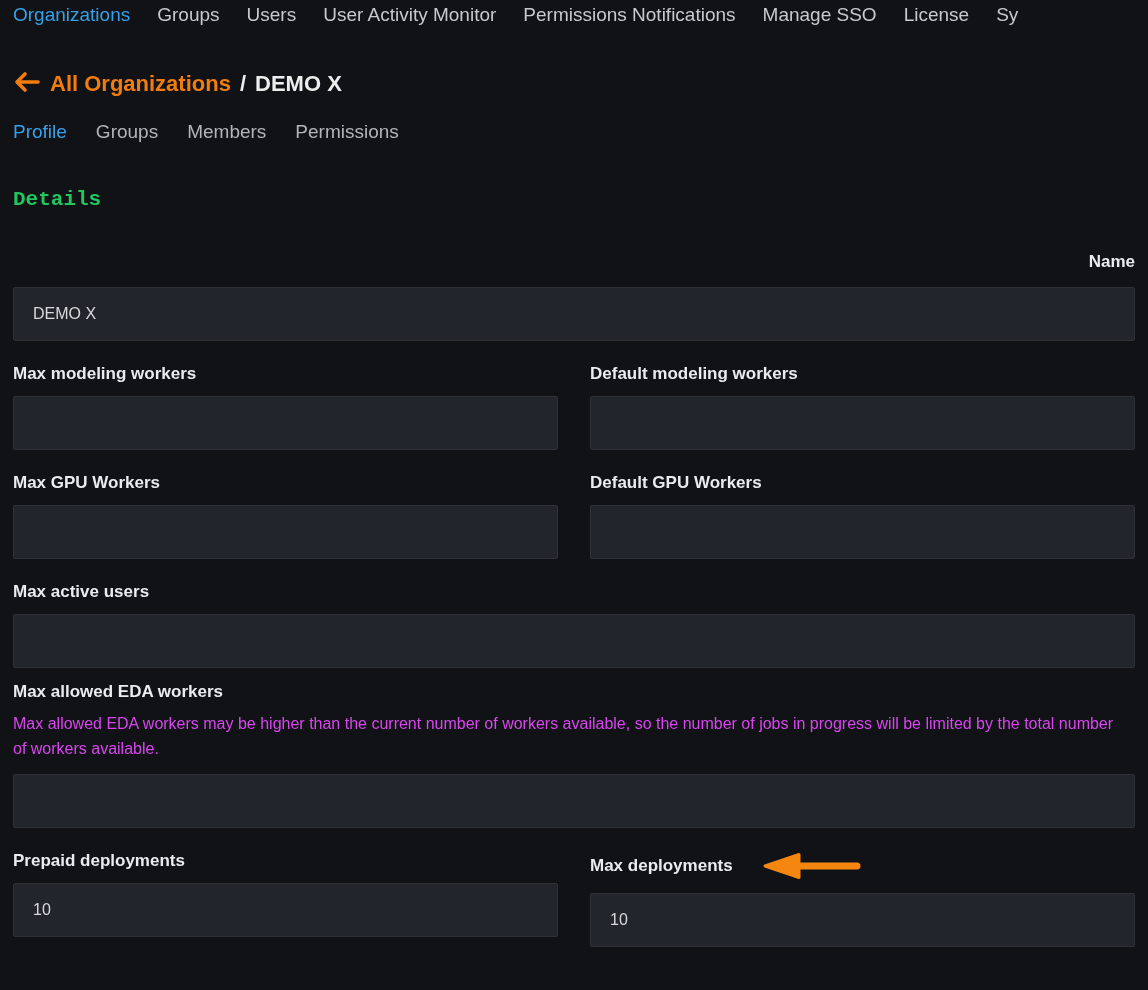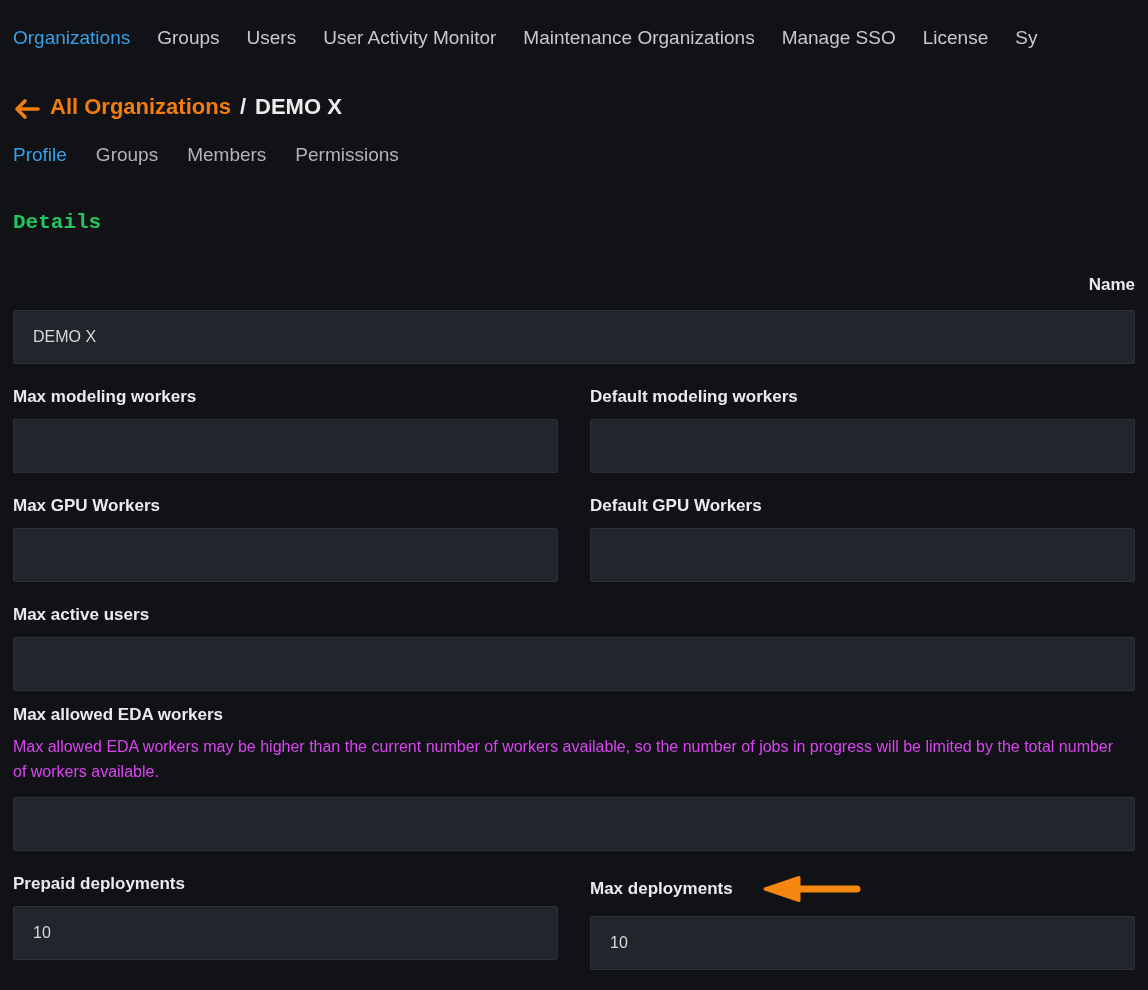--- a/index.html
+++ b/index.html
@@ -11,39 +11,39 @@
     background: #101216;
     font-family: "Liberation Sans", sans-serif;
     color: #eceded;
   }
 
   
   .top-nav {
     display: flex;
     align-items: center;
     gap: 27px;
-    padding: 27px 13px 0 13px;
+    padding: 4px 13px 0 13px;
     white-space: nowrap;
     overflow: hidden;
   }
   .nav-item {
     font-size: 19px;
     color: #c7c9cd;
     cursor: pointer;
     text-decoration: none;
   }
   .nav-item.active { color: #36a1e8; }
 
   .content { padding: 0 13px; }
 
   
   .breadcrumb {
     margin-top: 45px;
     display: flex;
-    align-items: flex-end;
+    align-items: flex-start;
     font-size: 22px;
     font-weight: 700;
   }
   .breadcrumb .back-arrow { display: flex; align-items: center; margin-right: 10px; cursor: pointer; }
   .breadcrumb .parent { color: #f27d0c; cursor: pointer; text-decoration: none; }
   .breadcrumb .sep { color: #eceded; margin: 0 9px; }
   .breadcrumb .current { color: #eceded; }
 
   
   .tabs {
@@ -108,21 +108,21 @@
   .annotation-arrow { margin-left: 24px; display: inline-flex; align-items: center; }
 </style>
 </head>
 <body>
 
 <nav class="top-nav">
   <a class="nav-item active">Organizations</a>
   <a class="nav-item">Groups</a>
   <a class="nav-item">Users</a>
   <a class="nav-item">User Activity Monitor</a>
-  <a class="nav-item">Maintenance Organizations</a>
+  <a class="nav-item">Permissions Notifications</a>
   <a class="nav-item">Manage SSO</a>
   <a class="nav-item">License</a>
   <a class="nav-item">Sy</a>
 </nav>
 
 <div class="content">
 
   <div class="breadcrumb">
     <span class="back-arrow">
       <svg width="27" height="22" viewBox="0 0 27 22">

